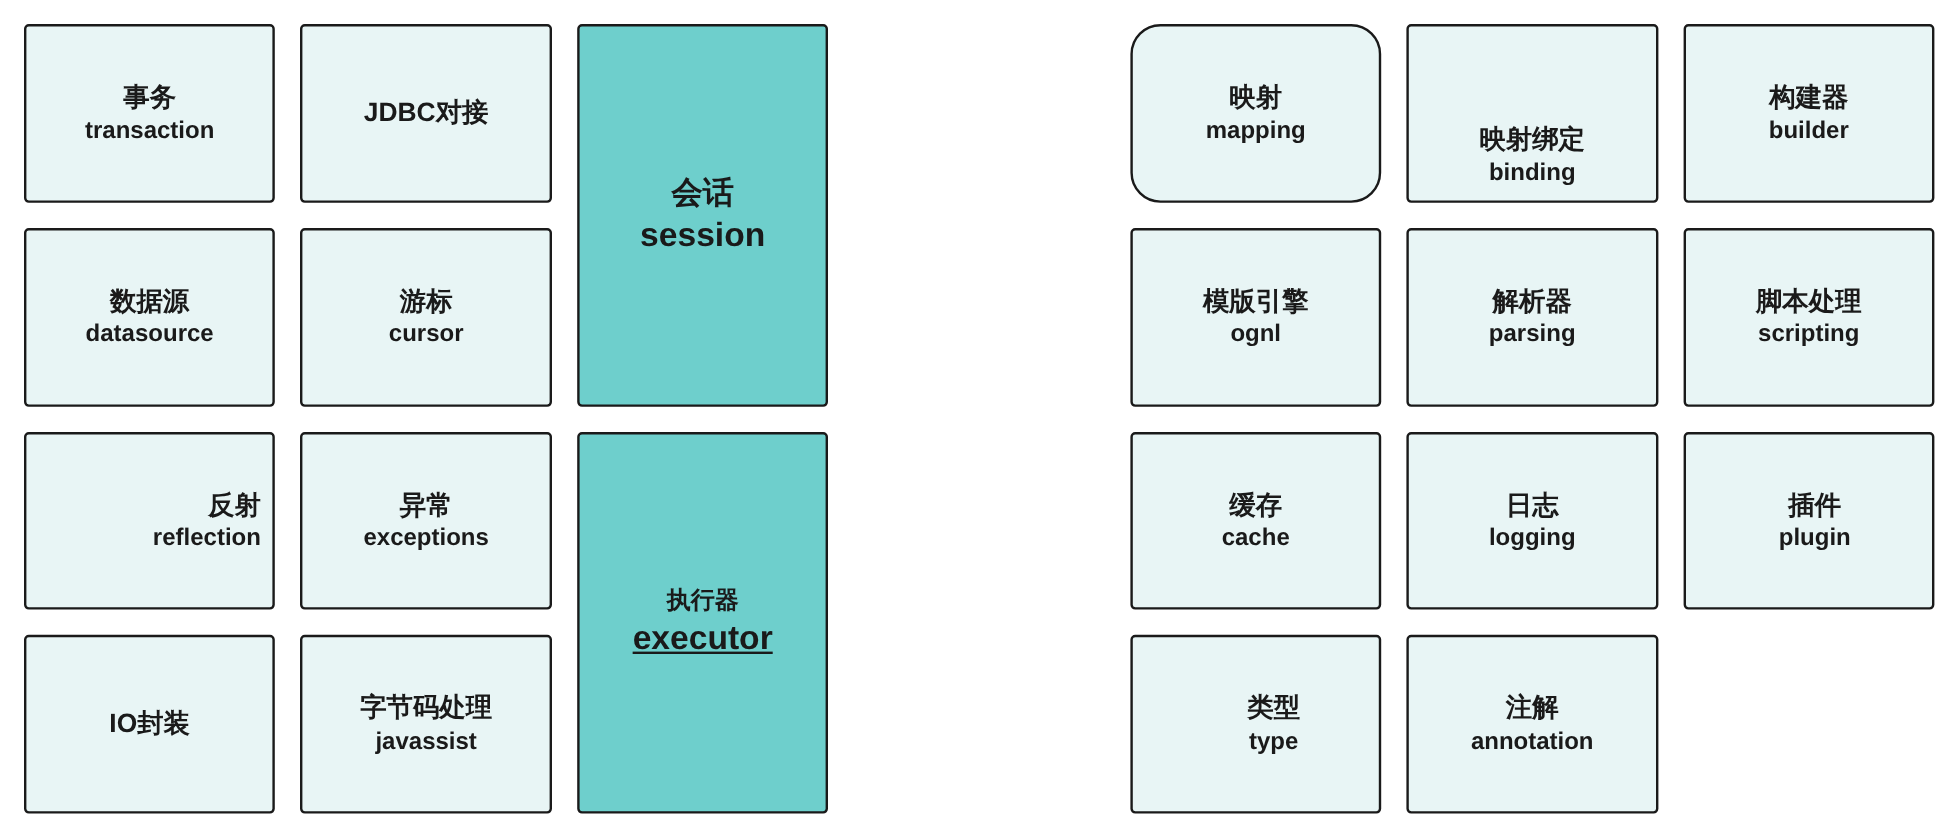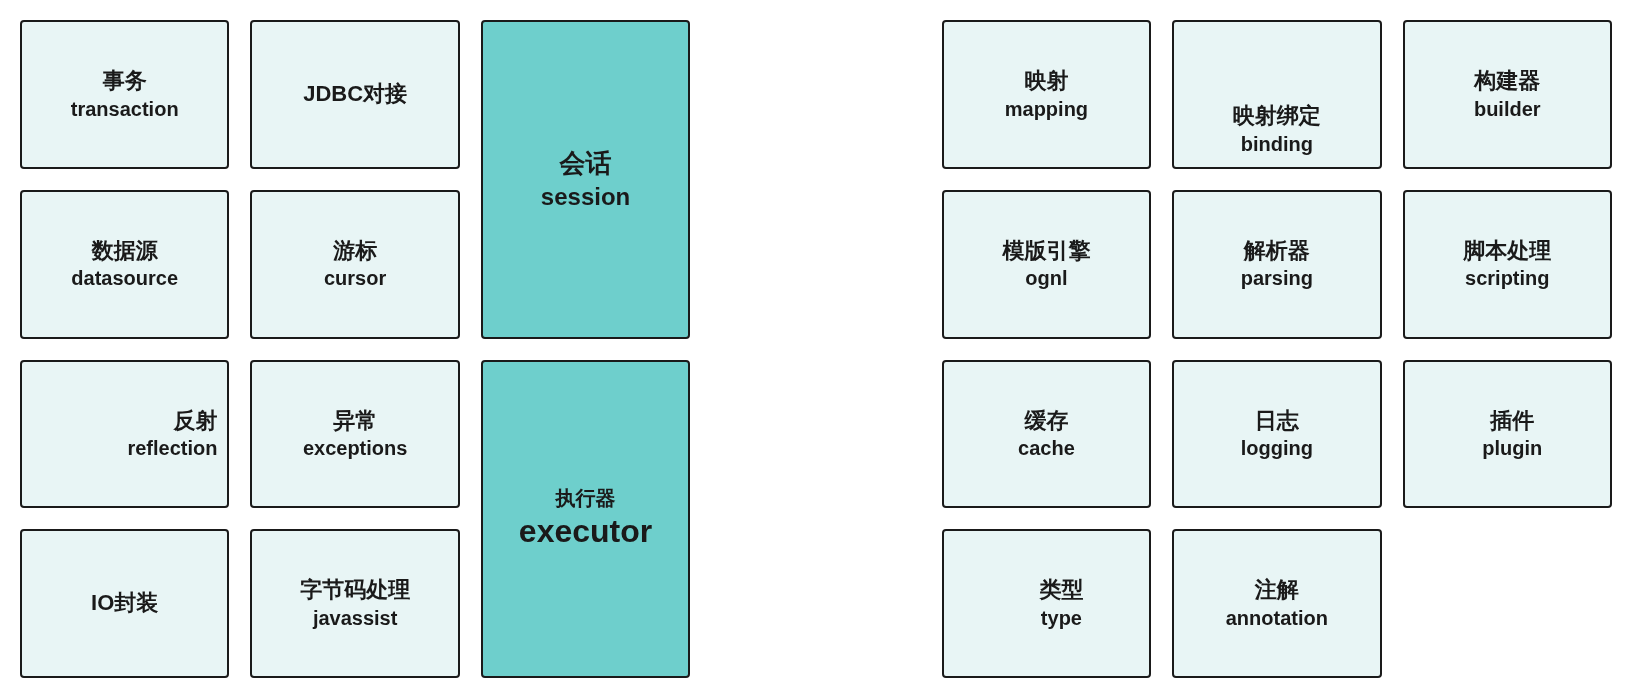--- a/index.html
+++ b/index.html
@@ -72,24 +72,24 @@
     <span class="cell-chinese">事务</span>
     <span class="cell-english">transaction</span>
   </div>
 
   <div class="cell">
     <span class="cell-chinese">JDBC对接</span>
   </div>
 
   <div class="cell cell-highlight span-row-2" style="grid-row: 1 / span 2; grid-column: 3;">
     <span class="cell-chinese" style="font-size:26px;">会话</span>
-    <span class="cell-english" style="font-size:24px;">session</span>
+    <span class="cell-english" style="font-size:28px;">session</span>
   </div>
 
-  <div class="cell" style="grid-column: 5; grid-row: 1;">
+  <div class="cell" style="grid-column: 5; grid-row: 1; border-radius: 25px;">
     <span class="cell-chinese">映射</span>
     <span class="cell-english">mapping</span>
   </div>
 
   <div class="cell" style="grid-column: 6; grid-row: 1; justify-content: flex-end;">
     <span class="cell-chinese">映射绑定</span>
     <span class="cell-english">binding</span>
   </div>
 
   <div class="cell" style="grid-column: 7; grid-row: 1;">
@@ -127,21 +127,21 @@
     <span class="cell-english">reflection</span>
   </div>
 
   <div class="cell" style="grid-column: 2; grid-row: 3;">
     <span class="cell-chinese">异常</span>
     <span class="cell-english">exceptions</span>
   </div>
 
   <div class="cell cell-highlight span-row-2" style="grid-column: 3; grid-row: 3 / span 2;">
     <span class="cell-chinese" style="font-size:20px;">执行器</span>
-    <span class="cell-english" style="font-size:32px;">executor</span>
+    <span class="cell-english" style="font-size:28px;text-decoration:underline;">executor</span>
   </div>
 
   <div class="cell" style="grid-column: 5; grid-row: 3;">
     <span class="cell-chinese">缓存</span>
     <span class="cell-english">cache</span>
   </div>
 
   <div class="cell" style="grid-column: 6; grid-row: 3;">
     <span class="cell-chinese">日志</span>
     <span class="cell-english">logging</span>

